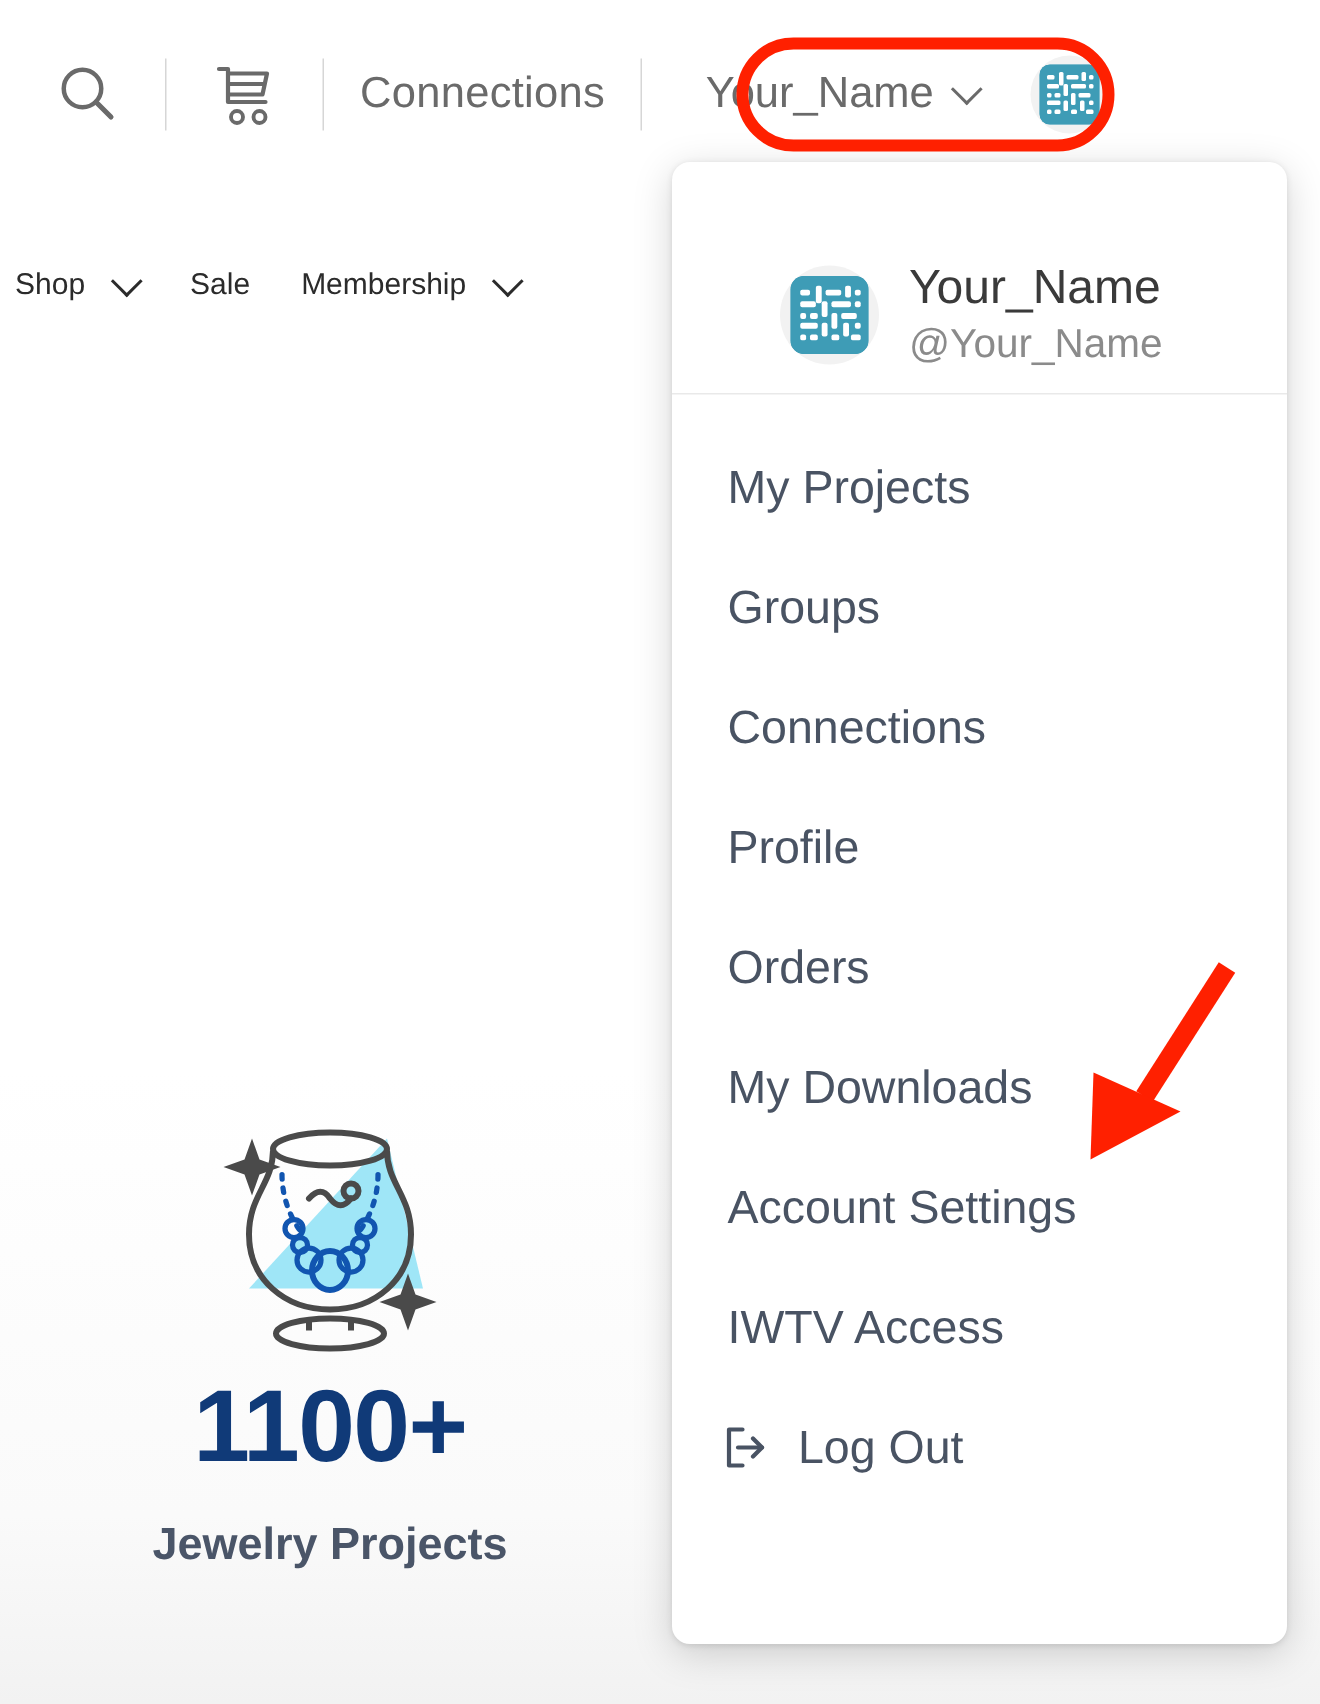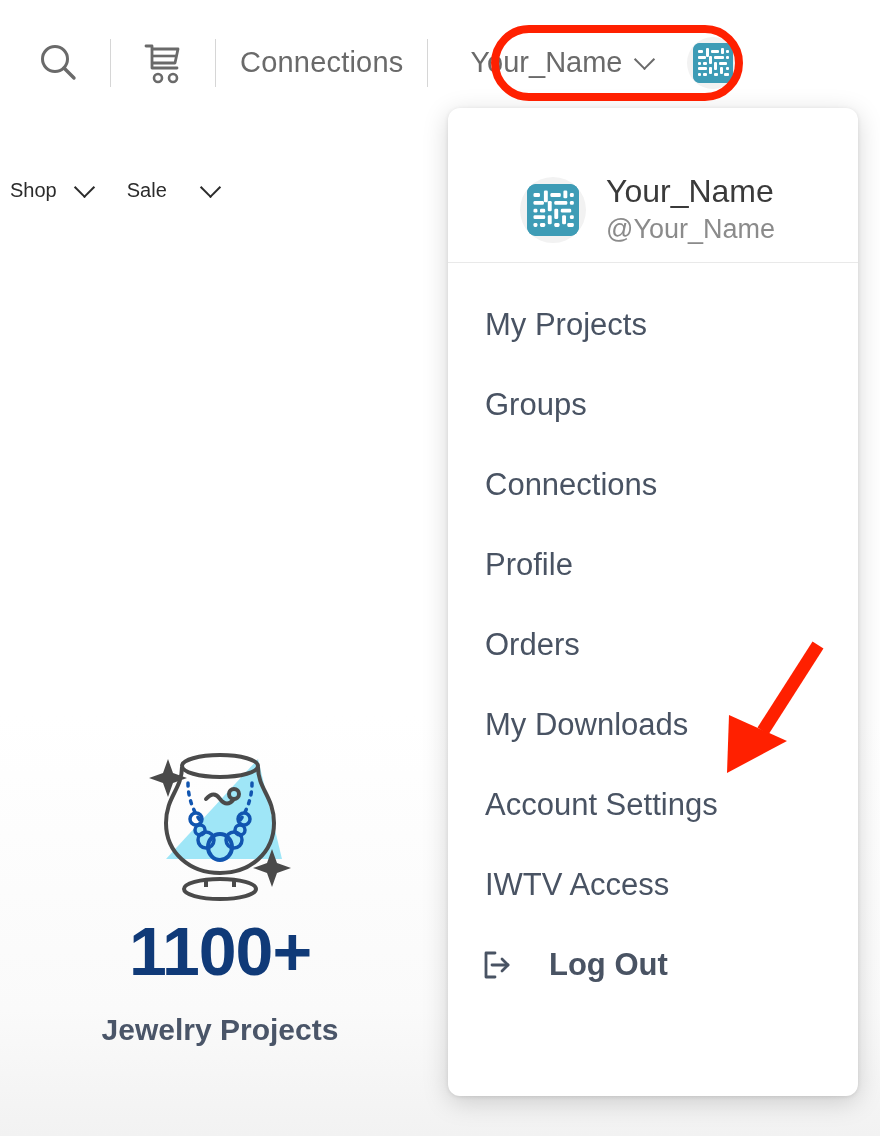--- a/index.html
+++ b/index.html
@@ -211,21 +211,21 @@
   .menu-list { padding-top: 22px; }
   .menu-item {
     display: flex; align-items: center;
     height: 80px;
     padding-left: 37px;
     font-size: 31px;
     color: #495363;
     cursor: pointer;
     white-space: nowrap;
   }
-  .menu-item.logout { padding-left: 32px; gap: 35px; font-weight: bold; }
+  .menu-item.logout { padding-left: 32px; gap: 18px; }
   .logout-icon {
     width: 34px; height: 34px;
     flex: 0 0 auto;
     display: flex; align-items: center; justify-content: center;
   }
 
   
   .hl-box {
     position: absolute; left: 491px; top: 25px;
     width: 252px; height: 76px;
@@ -288,20 +288,21 @@
 
   <div class="mainnav">
     <div class="nav-item">
       <span>Shop</span>
       <span class="chev"></span>
     </div>
     <div class="nav-item">
       <span>Sale</span>
     </div>
     <div class="nav-item">
+      <span>Membership</span>
       <span class="chev"></span>
     </div>
   </div>
 
   <div class="topbar">
     <div class="topbar-inner">
       <div class="icon-btn">
         <svg width="42" height="42" viewBox="0 0 42 42">
           <circle cx="18" cy="17" r="12.5" fill="none" stroke="#6a6a6a" stroke-width="3"></circle>
           <line x1="27" y1="26" x2="37" y2="36" stroke="#6a6a6a" stroke-width="3.4" stroke-linecap="round"></line>

